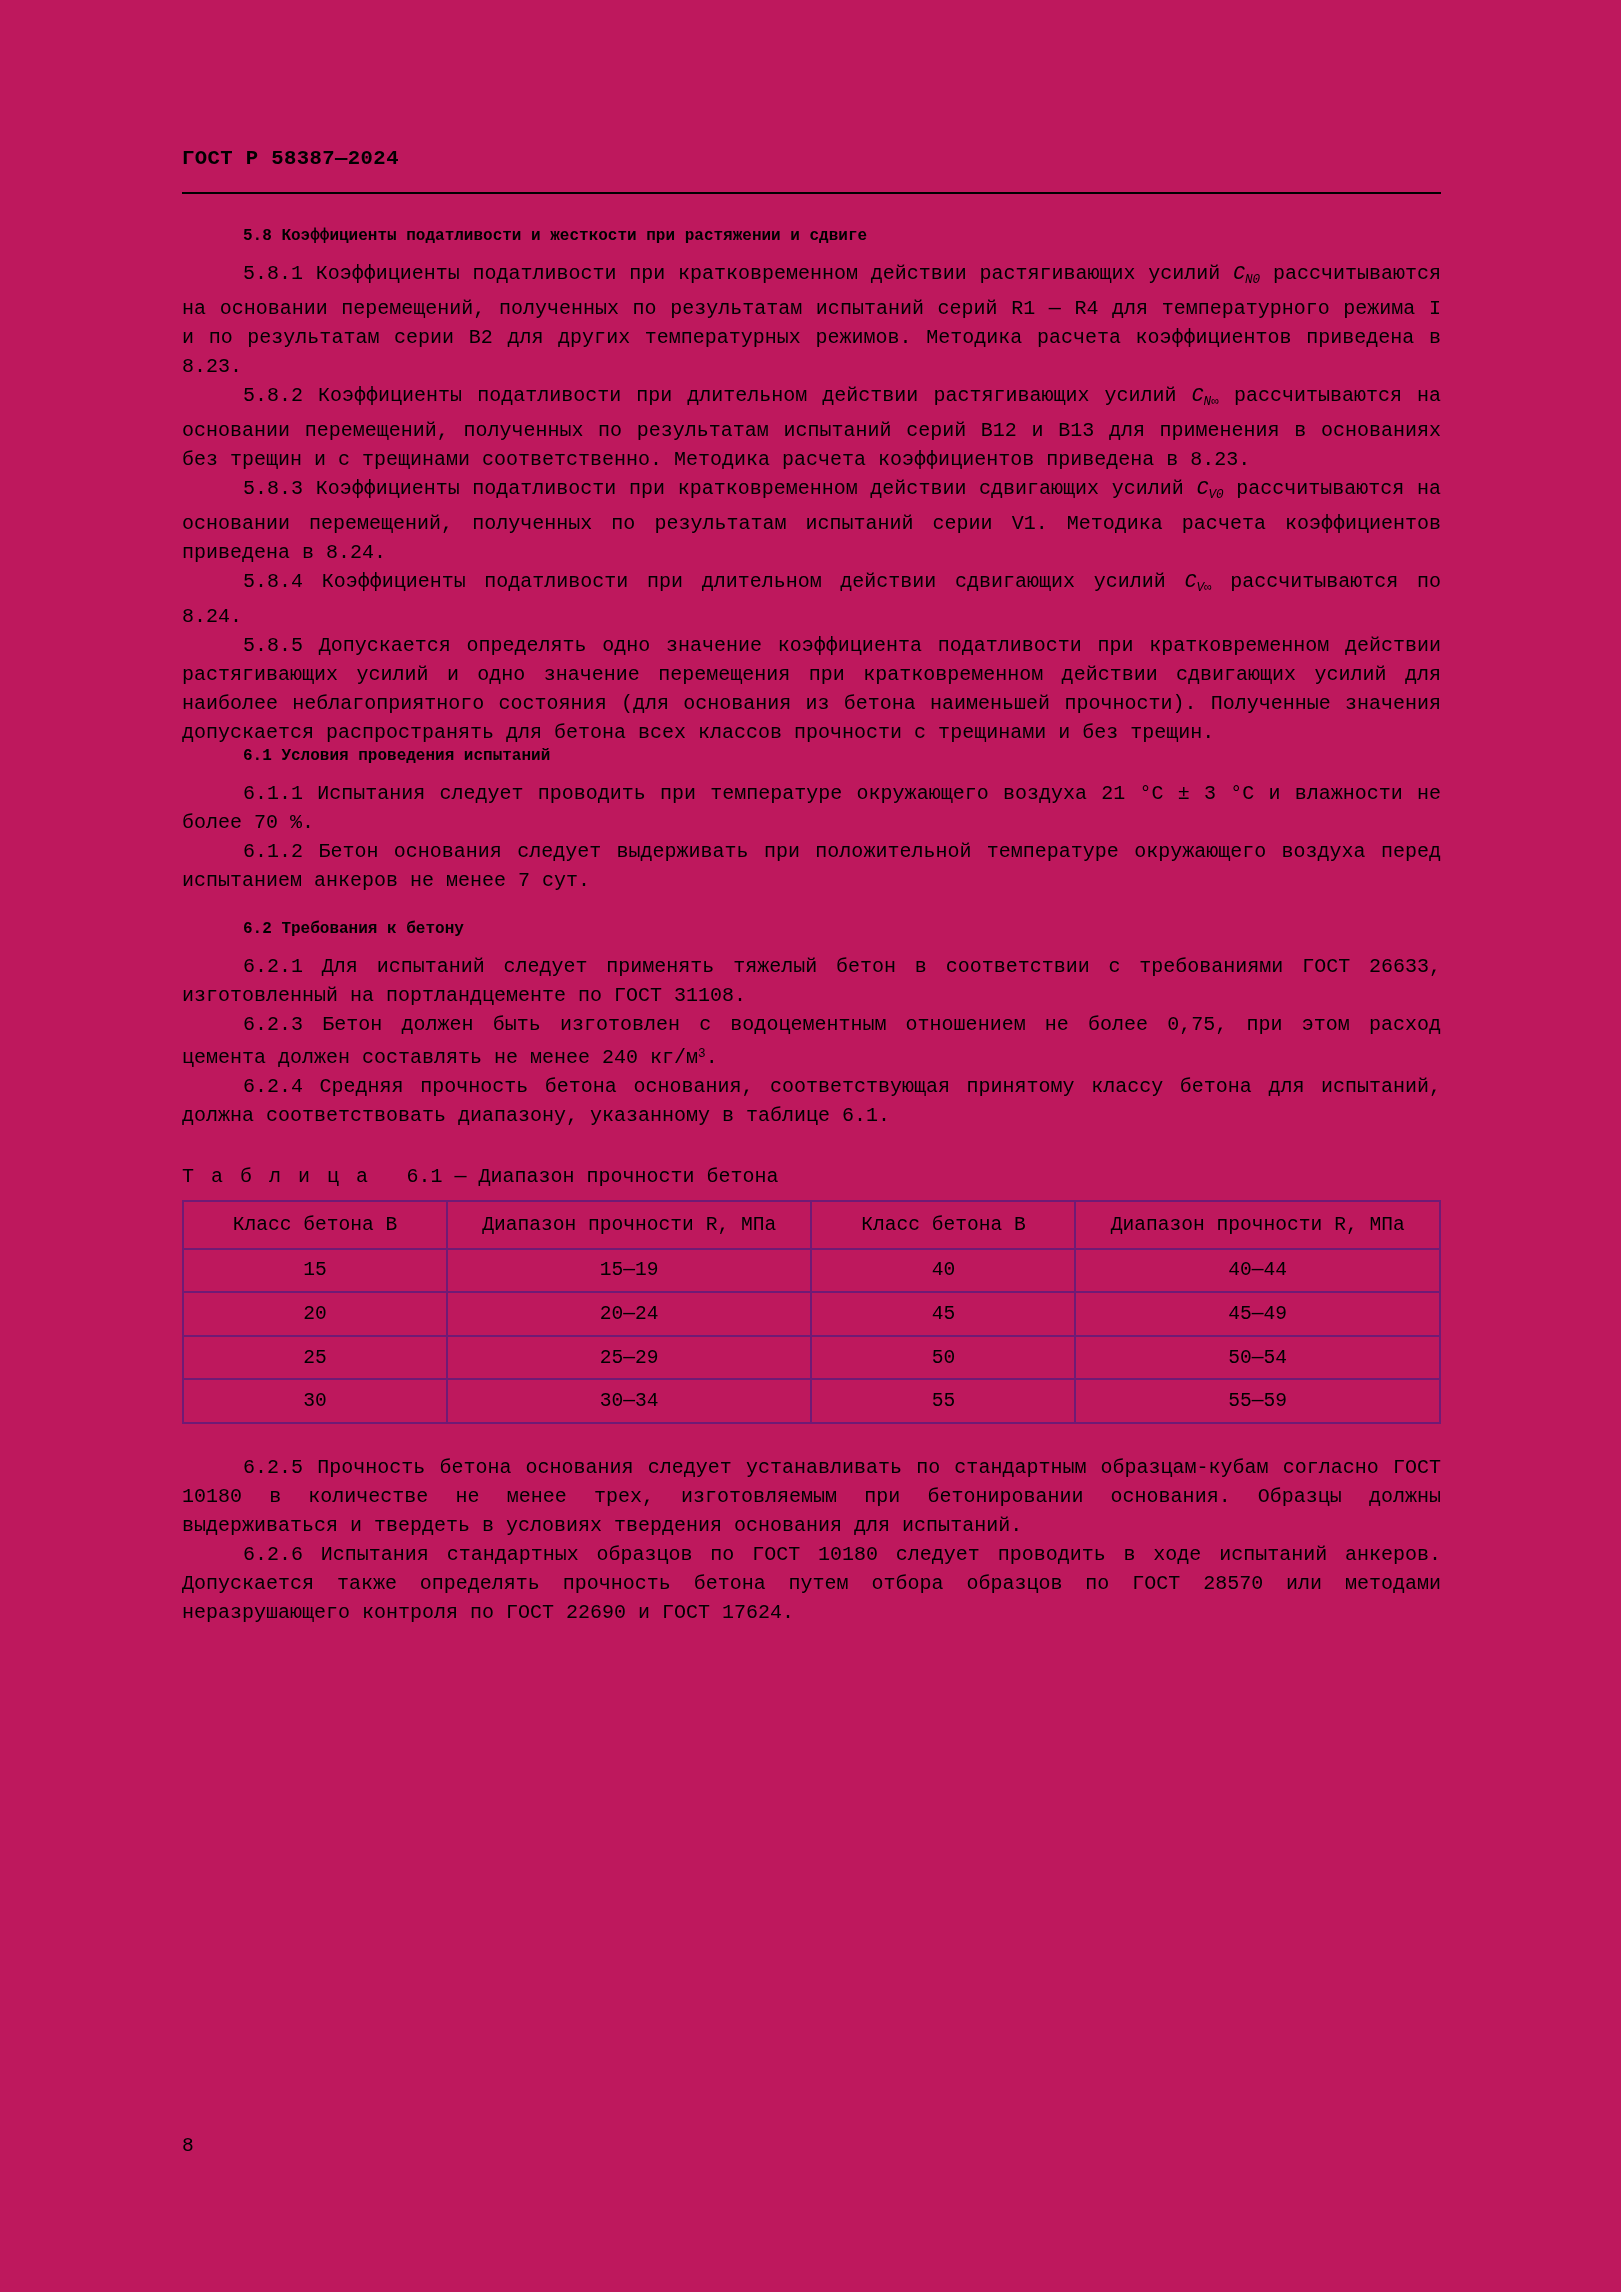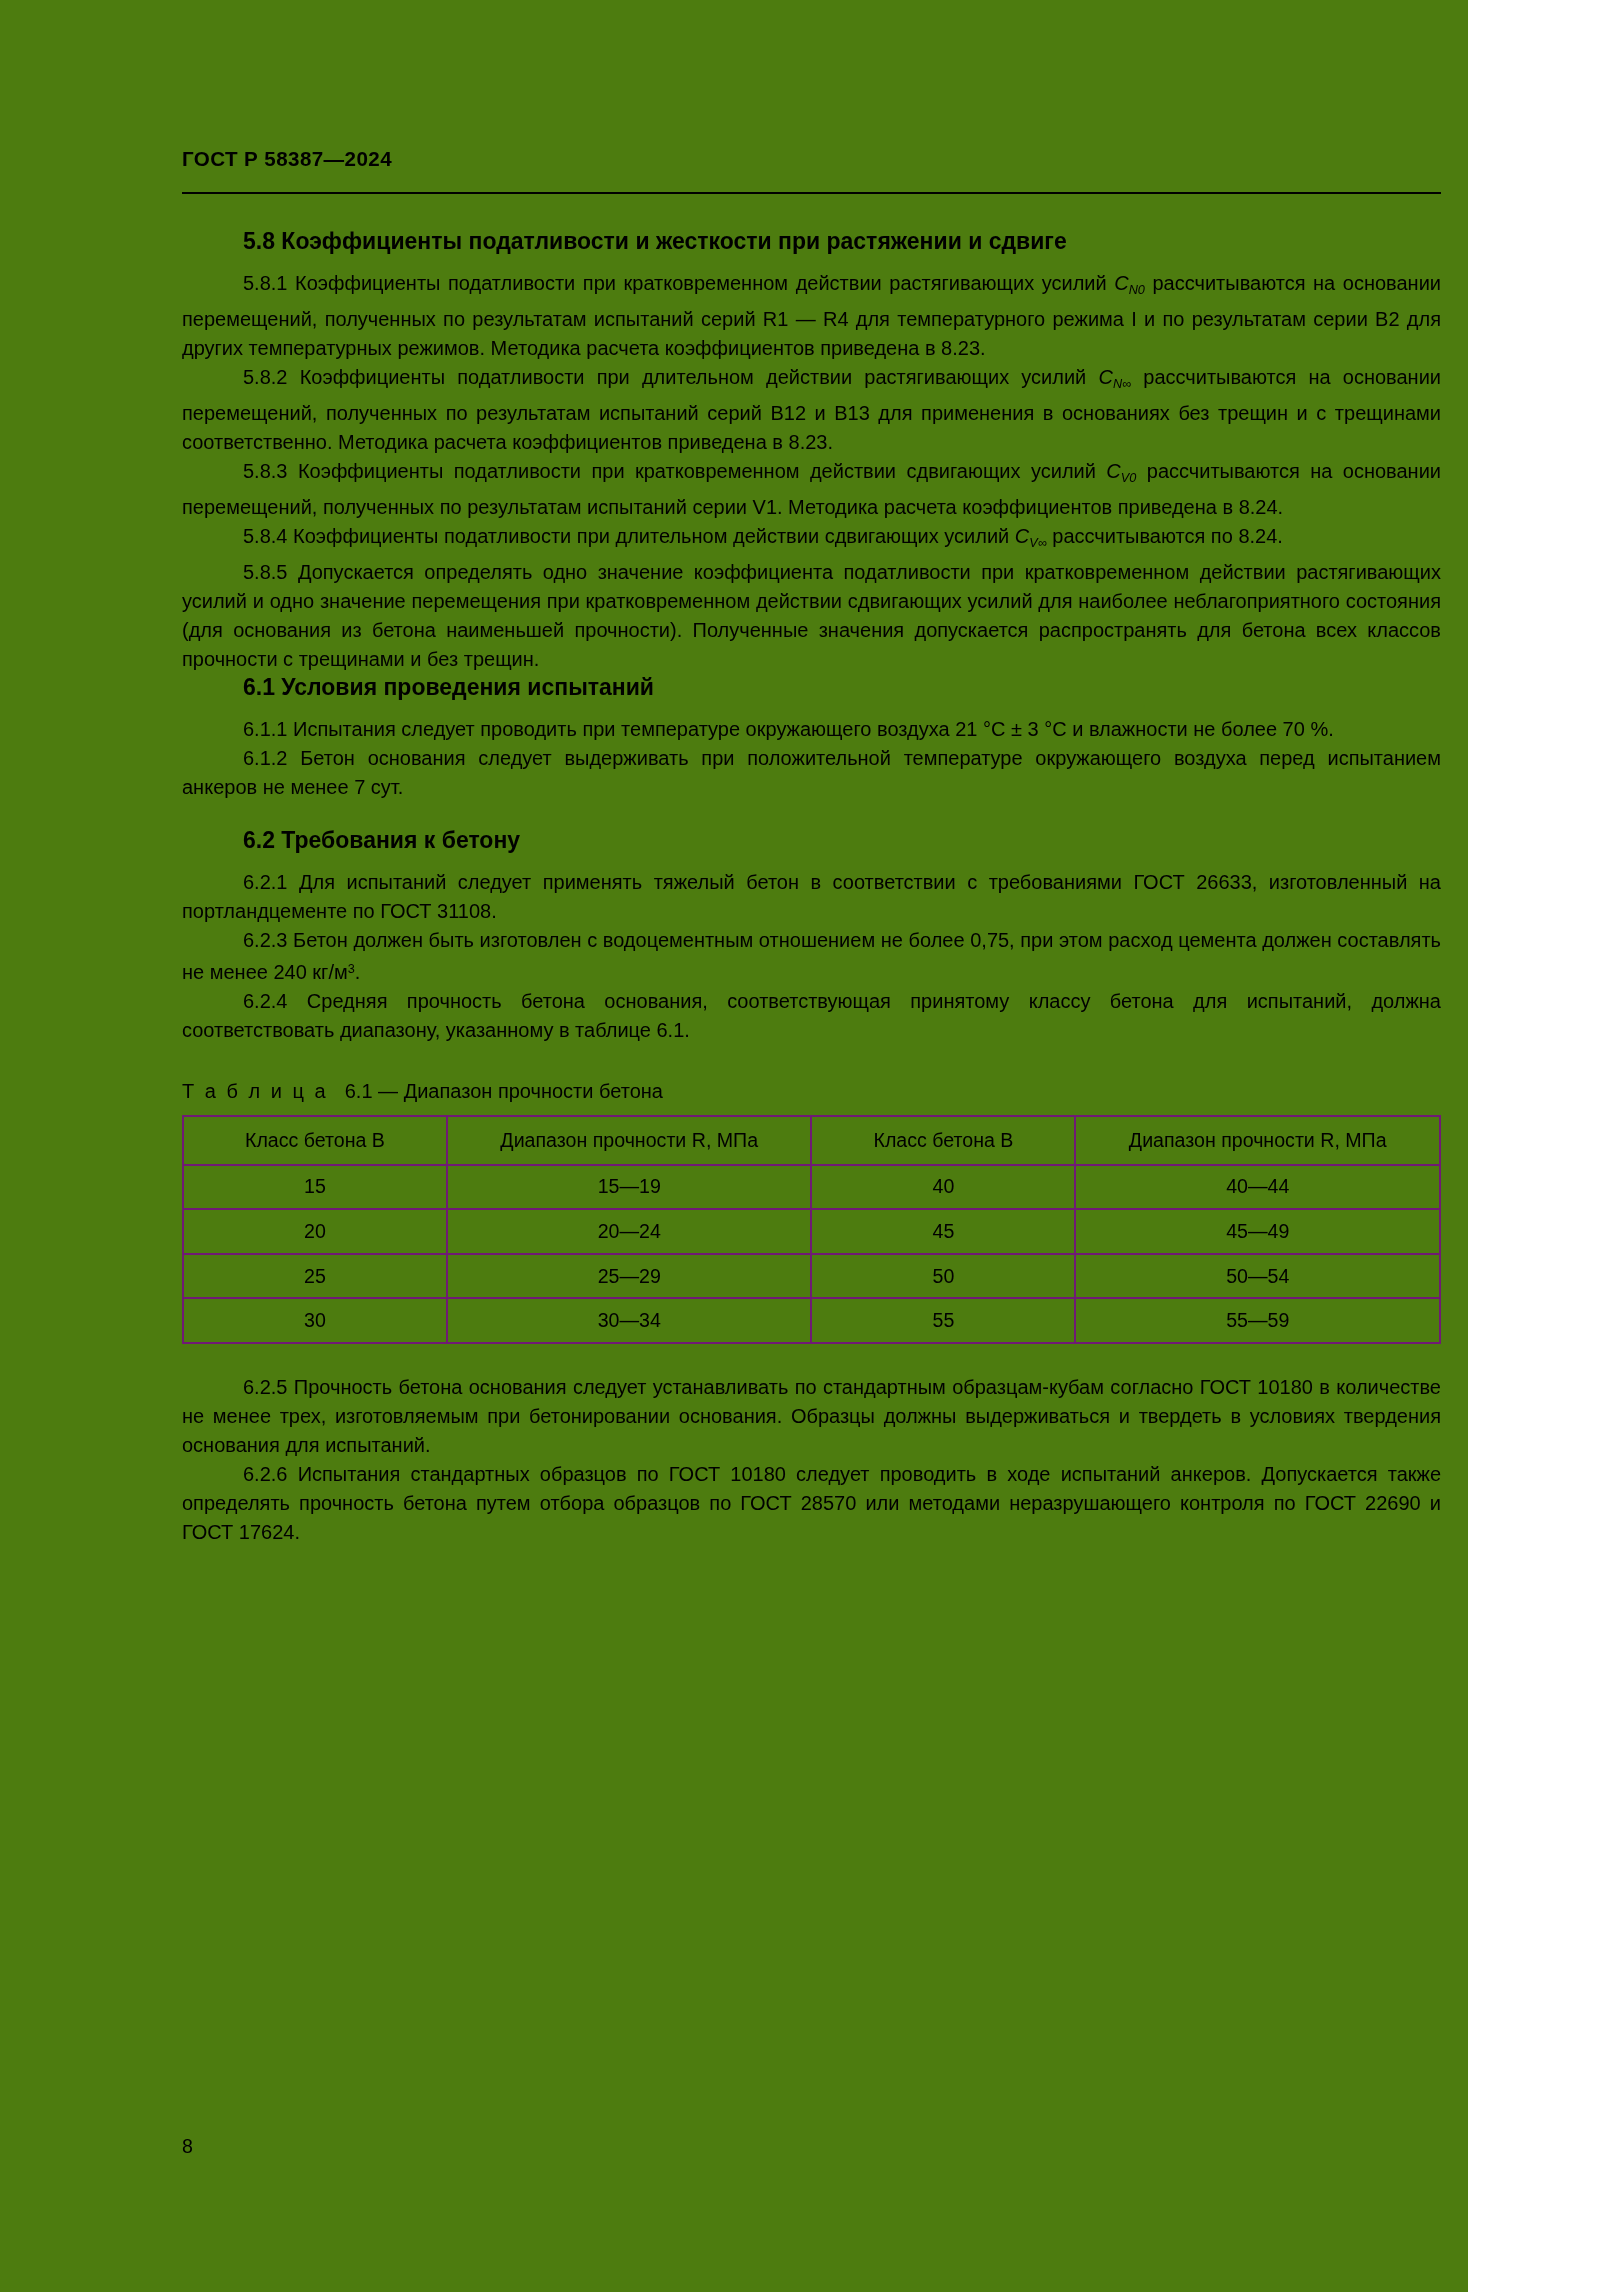--- a/index.html
+++ b/index.html
@@ -2,24 +2,24 @@
 <html lang="ru"><head>
 <meta charset="utf-8">
 <style>
   html, body {
     margin: 0;
     padding: 0;
     background: #ffffff;
   }
   .page {
     position: relative;
-    width: 1468px;
+    width: 1621px;
     height: 2293px;
-    background: #4d7c0f;
-    font-family: Liberation Sans, sans-serif;
+    background: #be185d;
+    font-family: Liberation Mono, monospace;
     color: #000000;
     box-sizing: border-box;
   }
   .content {
     position: absolute;
     left: 182px;
     top: 147px;
     width: 1259px;
   }
   .header-line {
@@ -30,21 +30,21 @@
   }
   .hrule {
     position: absolute;
     left: 182px;
     top: 192px;
     width: 1259px;
     height: 2px;
     background: #000000;
   }
   h3.sub {
-    font-size: 23px;
+    font-size: 16px;
     font-weight: bold;
     margin: 0 0 13.7px 0;
     padding-left: 61px;
   }
   h2.sec {
     font-size: 24.5px;
     font-weight: bold;
     margin: 43px 0 25.5px 0;
     padding-left: 61px;
   }

